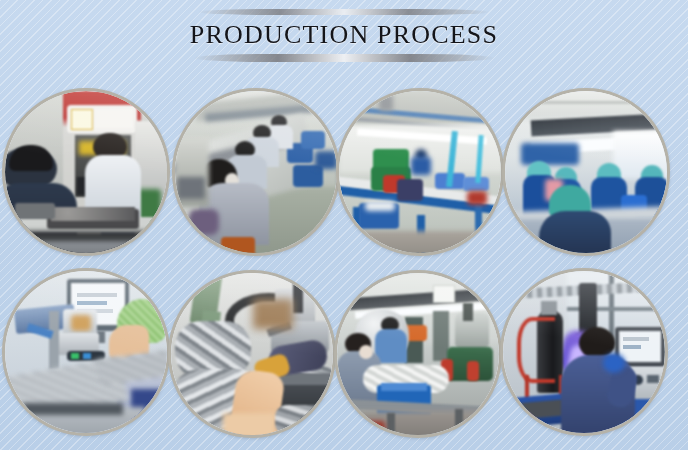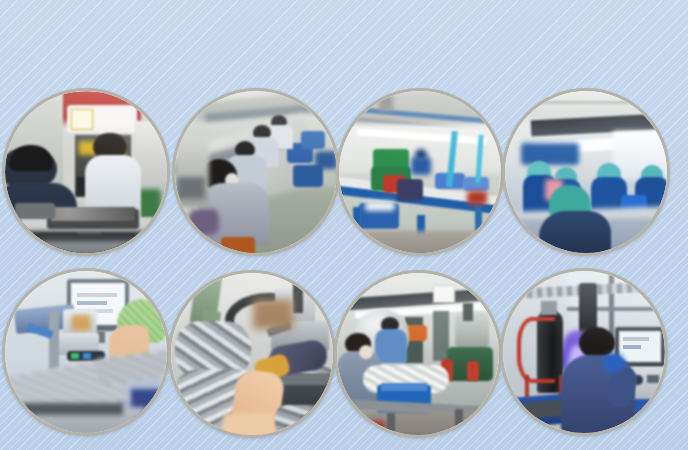--- a/index.html
+++ b/index.html
@@ -73,20 +73,25 @@
   .blur2{filter:blur(2.5px);}
   .blur3{filter:blur(4px);}
   .r4{border-radius:4px;}
   .r8{border-radius:8px;}
 </style>
 </head>
 <body>
 
 <div id="page">
 
+  <div class="title-block">
+    <div class="bar top"></div>
+    <div class="title-text">PRODUCTION PROCESS</div>
+    <div class="bar bottom"></div>
+  </div>
 
   <div class="grid">
 
     <div class="cell" style="left:2px;top:88px;width:168px;height:168px;">
       <div class="circle">
         <div class="photo">
           <div class="bgfill" style="background:linear-gradient(180deg,#d7d9d4 0%,#c3c6c2 45%,#a9adae 100%);"></div>
 
           <div style="left:58px;top:0;width:78px;height:150px;background:linear-gradient(180deg,#c23a35 0%,#bb332f 18%,#d9d9d6 24%,#c9cac6 100%);" class="blur1"></div>
           <div style="left:62px;top:14px;width:70px;height:28px;background:#f2f1ee;" class="blur1 r4"></div>

